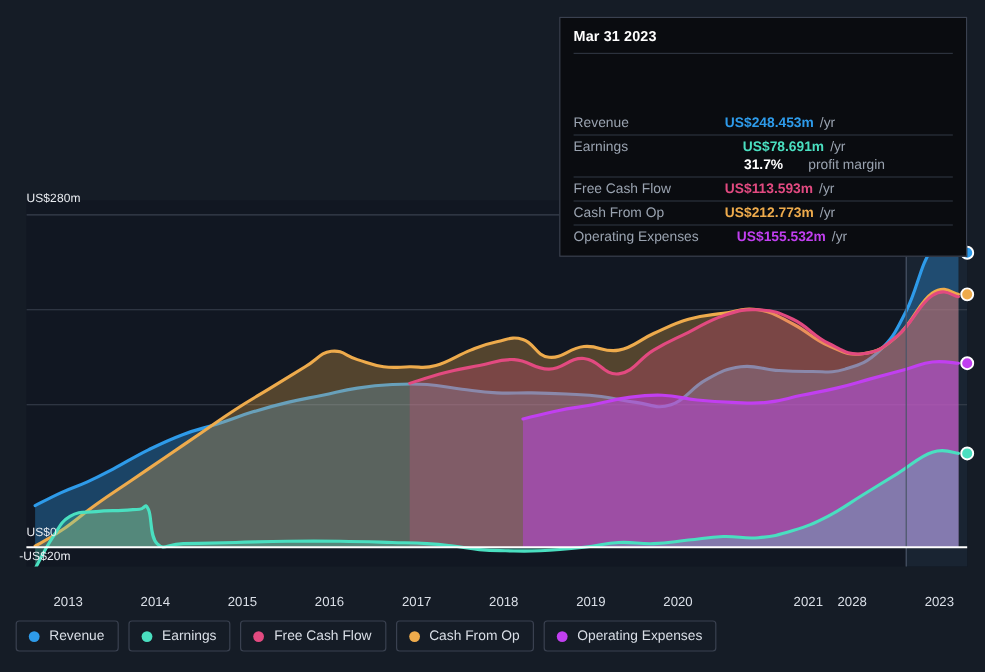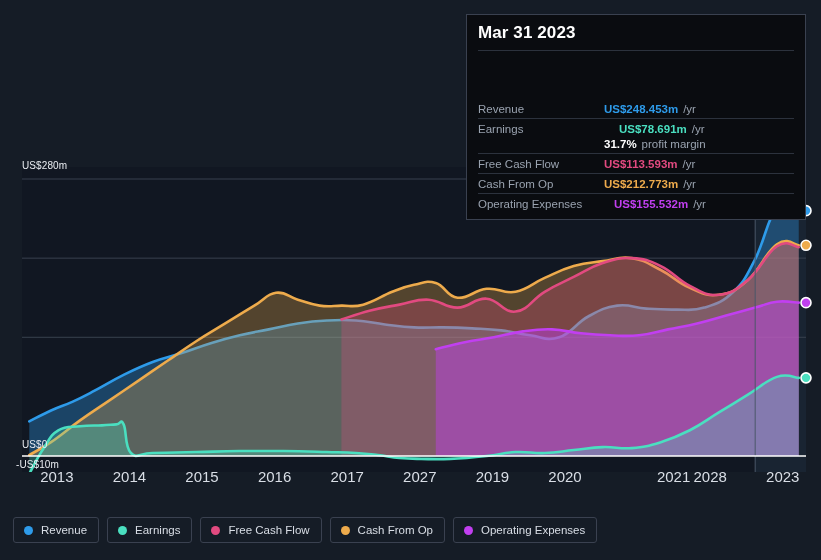--- a/index.html
+++ b/index.html
@@ -22,50 +22,50 @@
     font-size: 10px;
     white-space: nowrap;
     letter-spacing: .1px;
   }
   #y-top    { left: 22px; top: 160px; }
   #y-zero   { left: 22px; top: 439px; }
   #y-bottom { left: 16px; top: 459px; }
 
   .x-tick {
     position: absolute;
-    top: 468px;
+    top: 496px;
     color: #d9dee6;
-    font-size: 15px;
+    font-size: 11px;
     transform: translateX(-50%);
     white-space: nowrap;
   }
 
   
   #tooltip {
     position: absolute;
     left: 466px; top: 14px;
     width: 340px;
     background: #0a0c10;
     border: 1px solid #3a4150;
     padding: 7px 11px 6px 11px;
     font-size: 11.5px;
   }
   #tt-date {
-    color: #ffffff; font-weight: bold; font-size: 17px;
+    color: #ffffff; font-weight: bold; font-size: 12px;
     padding: 1px 0 7px 0; letter-spacing: .1px;
   }
   .tt-row {
     display: flex; align-items: baseline;
     border-top: 1px solid #2c323d;
     padding: 4px 0 3px 0;
   }
   .tt-label { width: 126px; color: #9aa3b0; flex: none; }
   .tt-val   { font-weight: bold; }
   .tt-unit  { color: #9aa3b0; margin-left: 5px; font-weight: normal; }
-  .tt-row.sub { border-top: none; padding-top: 0; }
+  .tt-row.sub { border-top: none; padding-top: 0; gap: 16px; }
   .tt-row.sub .tt-label { width: 126px; }
   #tt-margin-val { color: #ffffff; font-weight: bold; }
   #tt-margin-txt { color: #9aa3b0; margin-left: 5px; }
 
   
   #legend {
     position: absolute; left: 13px; top: 517px;
     display: flex; gap: 8px;
   }
   .legend-item {
@@ -112,29 +112,29 @@
         <line x1="22" x2="806" y1="456" y2="456" stroke="#ffffff" stroke-width="1.6"></line>
         <circle cx="806" cy="210.65714285714287" r="5" fill="#2e9bea" stroke="#ffffff" stroke-width="1.6"></circle>
         <circle cx="806" cy="245.28214285714287" r="5" fill="#eeab4c" stroke="#ffffff" stroke-width="1.6"></circle>
         <circle cx="806" cy="302.6607142857143" r="5" fill="#c13ff0" stroke="#ffffff" stroke-width="1.6"></circle>
         <circle cx="806" cy="377.8464285714286" r="5" fill="#4adfc0" stroke="#ffffff" stroke-width="1.6"></circle>
       </svg>
   </div>
 
   <div class="axis-label" id="y-top">US$280m</div>
   <div class="axis-label" id="y-zero">US$0</div>
-  <div class="axis-label" id="y-bottom">-US$10m</div>
+  <div class="axis-label" id="y-bottom">-US$20m</div>
 
   <div id="x-ticks">
       <div class="x-tick" style="left: 56.8444px;">2013</div>
       <div class="x-tick" style="left: 129.437px;">2014</div>
       <div class="x-tick" style="left: 202.03px;">2015</div>
       <div class="x-tick" style="left: 274.622px;">2016</div>
       <div class="x-tick" style="left: 347.215px;">2017</div>
-      <div class="x-tick" style="left: 419.807px;">2027</div>
+      <div class="x-tick" style="left: 419.807px;">2018</div>
       <div class="x-tick" style="left: 492.4px;">2019</div>
       <div class="x-tick" style="left: 564.993px;">2020</div>
       <div class="x-tick" style="left: 637.585px; margin-left: 36px;">2021</div>
       <div class="x-tick" style="left: 710.178px;">2028</div>
       <div class="x-tick" style="left: 782.77px;">2023</div>
     </div>
 
   <div id="tooltip">
     <div id="tt-date">Mar 31 2023</div>
     <div id="tt-rows">

